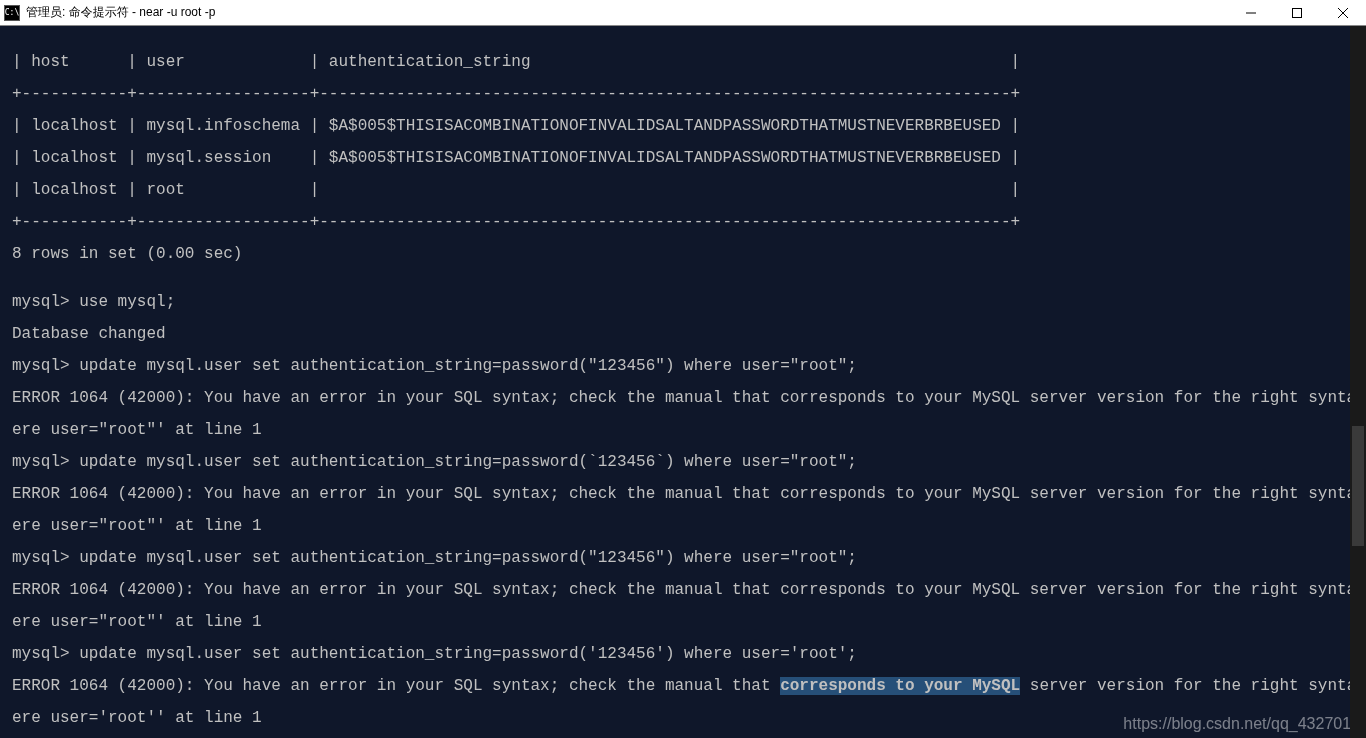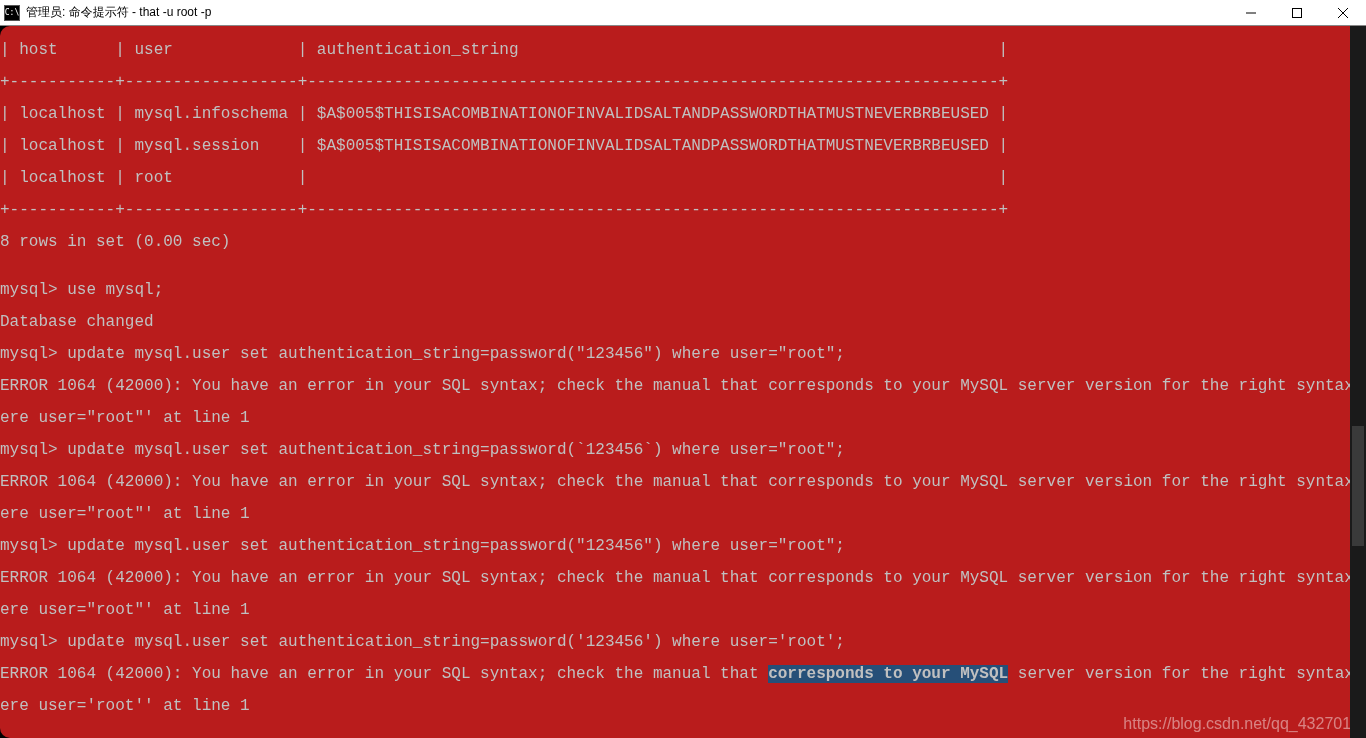--- a/index.html
+++ b/index.html
@@ -3,34 +3,34 @@
 <meta charset="utf-8">
 <style>
   * { margin: 0; padding: 0; box-sizing: border-box; }
   html, body { width: 1366px; height: 738px; overflow: hidden; background: #000; }
   .window { width: 1366px; height: 738px; background: #000; display: flex; flex-direction: column; }
   .titlebar { height: 26px; background: #fff; display: flex; align-items: center; padding: 0 0 0 4px; color: #000; font-family: "Segoe UI", Tahoma, sans-serif; font-size: 12px; border-bottom: 1px solid #888; }
   .titlebar .tb-icon { width: 16px; height: 16px; background: #000; margin-right: 6px; display: inline-flex; align-items: center; justify-content: center; color:#fff; font-size:8px; font-family:monospace; border:1px solid #555; }
   .titlebar .tb-title { flex: 0 0 auto; }
   .titlebar .tb-spacer { flex: 1 1 auto; }
   .tb-btn { width: 46px; height: 26px; display: flex; align-items: center; justify-content: center; font-family: "Segoe UI Symbol", sans-serif; font-size: 10px; color:#000; }
-  .terminal { flex: 1 1 auto; background: #b91c1c; color: #c0c0c0; font-family: "NSimSun","SimSun","Consolas","Courier New",monospace; font-size: 16px; line-height: 16px; padding: 0; white-space: pre; overflow: hidden; position: relative; border-radius: 10px; }
+  .terminal { flex: 1 1 auto; background: #0f172a; color: #c0c0c0; font-family: "NSimSun","SimSun","Consolas","Courier New",monospace; font-size: 16px; line-height: 16px; padding: 12px; white-space: pre; overflow: hidden; position: relative; }
   .terminal .line { white-space: pre; }
   .hl { background: #264f78; font-weight: bold; }
   .watermark { position: absolute; right: 6px; bottom: 6px; color: rgba(255,255,255,0.45); font-family: Arial, sans-serif; font-size: 16px; letter-spacing: 0; }
   .scrollbar { position:absolute; right:0; top:26px; bottom:0; width:16px; background:#1a1a1a; }
   .scrollbar .thumb { position:absolute; left:2px; right:2px; top:400px; height:120px; background:#3a3a3a; border-radius:0; }
 </style>
 </head>
 <body>
 
 <div class="window">
   <div class="titlebar">
     <span class="tb-icon">C:\</span>
-    <span class="tb-title">管理员: 命令提示符 - that  -u root -p</span>
+    <span class="tb-title">管理员: 命令提示符 - near  -u root -p</span>
     <span class="tb-spacer"></span>
     <div class="tb-btn">
       <svg width="10" height="10" viewBox="0 0 10 10">
           <path d="M0 5 H10" stroke="#000" stroke-width="1"></path>
         </svg>
     </div>
     <div class="tb-btn">
       <svg width="10" height="10" viewBox="0 0 10 10">
           <rect x="0.5" y="0.5" width="9" height="9" fill="none" stroke="#000" stroke-width="1"></rect>
         </svg>

